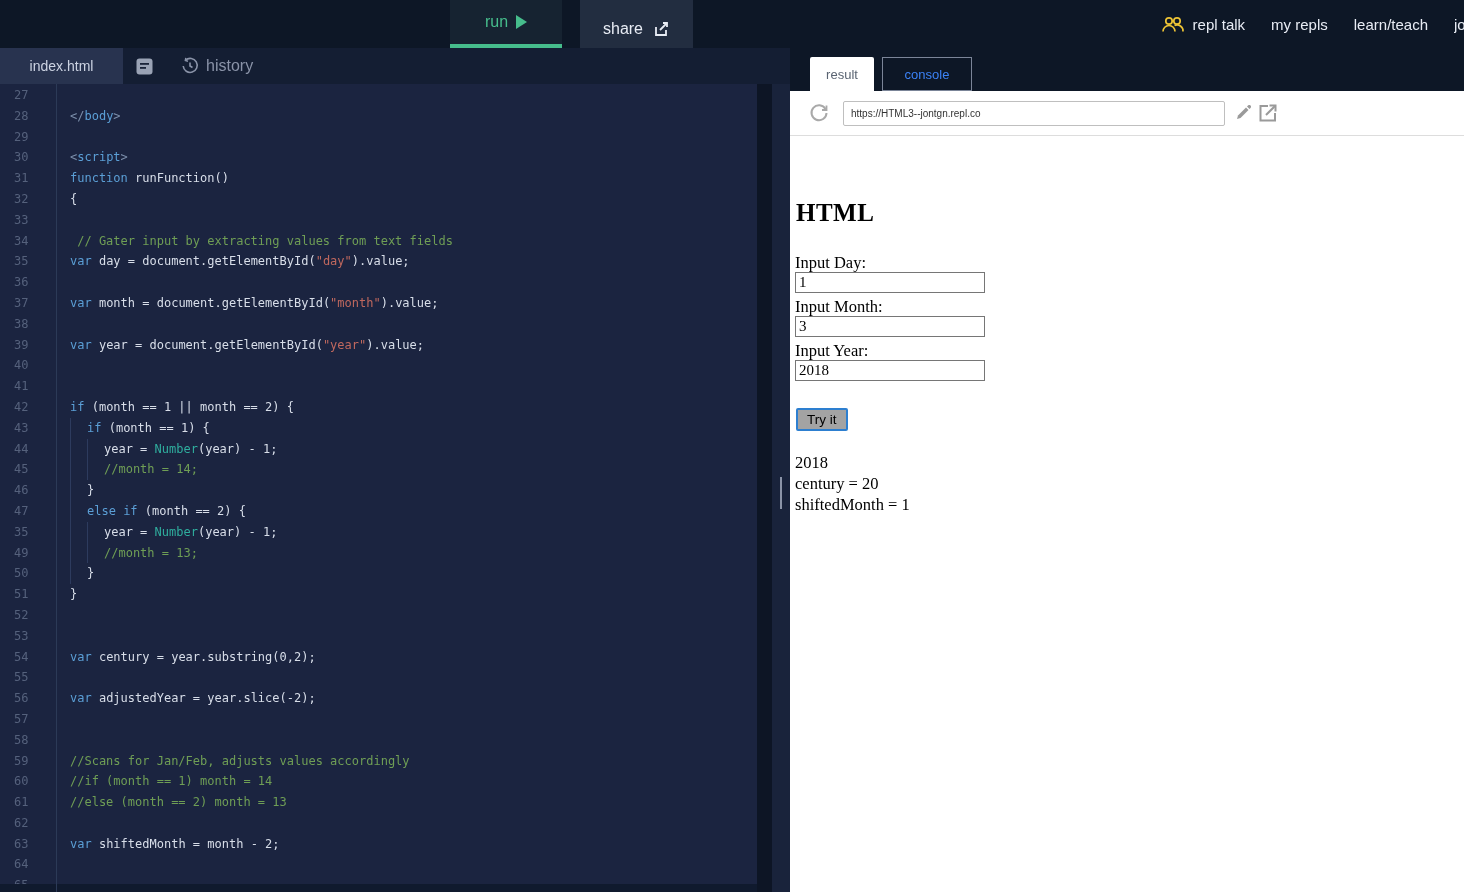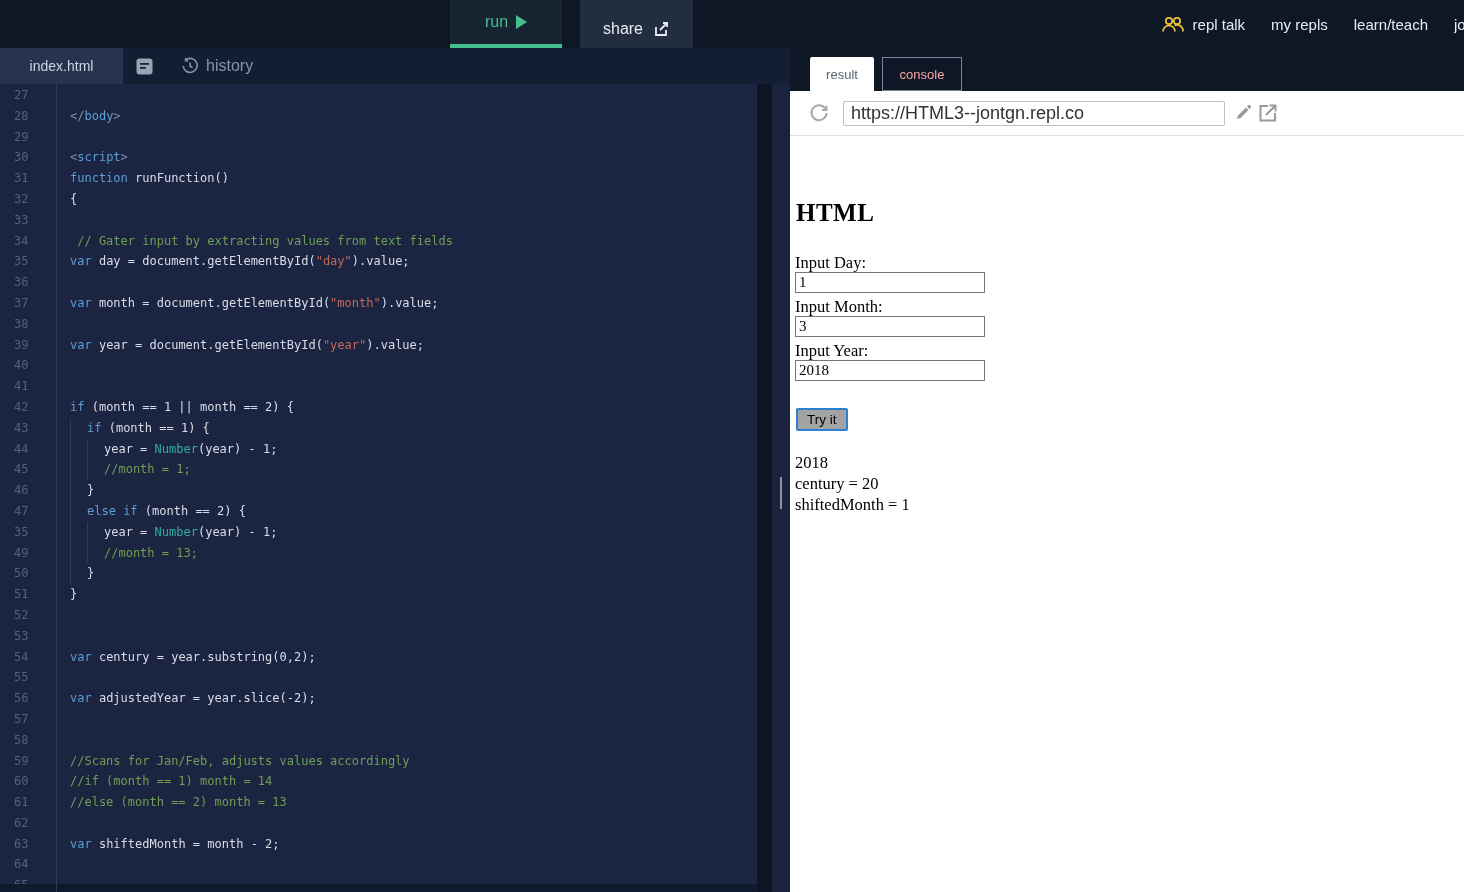--- a/index.html
+++ b/index.html
@@ -42,28 +42,28 @@
   .vscroll-track { position:absolute; left:757px; top:36px; width:15px; height:808px; background:#0d1525; }
   .resizer { position:absolute; left:772px; top:36px; width:18px; height:808px; background:#19233b; }
   .resize-handle { position:absolute; left:8px; top:393px; width:2px; height:32px; background:#8b94a8; }
 
   
   .right-pane { position:absolute; left:790px; top:48px; width:674px; height:844px; background:#ffffff; }
   .preview-header { position:absolute; left:0; top:0; width:674px; height:43px; background:#0d1726; }
   .tab-result { position:absolute; left:20px; top:9px; width:64px; height:34px; background:#ffffff;
                 color:#5a6472; font-size:13px; display:flex; align-items:center; justify-content:center;
                 border-radius:2px 2px 0 0; cursor:pointer; }
-  .tab-console { position:absolute; left:92px; top:9px; width:80px; height:34px; background:transparent;
-                 border:1px solid #7b8598; color:#fca5a5; font-size:13px;
+  .tab-console { position:absolute; left:92px; top:9px; width:90px; height:34px; background:transparent;
+                 border:1px solid #7b8598; color:#3b82f6; font-size:13px;
                  display:flex; align-items:center; justify-content:center; cursor:pointer; }
   .url-row { position:absolute; left:0; top:43px; width:674px; height:45px; background:#ffffff;
              border-bottom:1px solid #dddddd; }
   .refresh-btn { position:absolute; left:19px; top:12px; cursor:pointer; }
   .url-input { position:absolute; left:53px; top:10px; width:382px; height:25px; border:1px solid #bfbfbf;
-               border-radius:2px; font-size:18px; color:#333; padding:0 7px; font-family:"Liberation Sans", sans-serif; }
+               border-radius:2px; font-size:10px; color:#333; padding:0 7px; font-family:"Liberation Sans", sans-serif; }
   .pencil-btn { position:absolute; left:445px; top:14px; cursor:pointer; }
   .ext-btn { position:absolute; left:468px; top:12px; cursor:pointer; }
 
   .page-content { position:absolute; left:0; top:89px; width:674px; height:755px; background:#ffffff;
                   font-family:"Liberation Serif", serif; color:#000; padding-left:5px; overflow:hidden;margin-top:40px; }
   .page-title { margin:22px 0 0 1px; font-size:25px; font-weight:bold; letter-spacing:0.5px; }
   .form-fields { margin-top:26px; }
   .field-label { font-size:16.5px; height:18px; margin-bottom:1px; }
   .field-input { display:block; width:190px; height:21px; border:1px solid #767676; font-family:"Liberation Serif", serif;
                  font-size:15px; padding:0 3px; margin-bottom:4px; background:#fff; }
@@ -155,21 +155,21 @@
           <div class="cl"><span class="ln">35</span><span class="lc"><span class="kw">var</span><span class="pl"> day = document.getElementById(</span><span class="st">"day"</span><span class="pl">).value;</span></span></div>
           <div class="cl"><span class="ln">36</span><span class="lc"></span></div>
           <div class="cl"><span class="ln">37</span><span class="lc"><span class="kw">var</span><span class="pl"> month = document.getElementById(</span><span class="st">"month"</span><span class="pl">).value;</span></span></div>
           <div class="cl"><span class="ln">38</span><span class="lc"></span></div>
           <div class="cl"><span class="ln">39</span><span class="lc"><span class="kw">var</span><span class="pl"> year = document.getElementById(</span><span class="st">"year"</span><span class="pl">).value;</span></span></div>
           <div class="cl"><span class="ln">40</span><span class="lc"></span></div>
           <div class="cl"><span class="ln">41</span><span class="lc"></span></div>
           <div class="cl"><span class="ln">42</span><span class="lc"><span class="kw">if</span><span class="pl"> (month == 1 || month == 2) {</span></span></div>
           <div class="cl"><span class="ln">43</span><span class="lc"><span class="ig"></span><span class="kw">if</span><span class="pl"> (month == 1) {</span></span></div>
           <div class="cl"><span class="ln">44</span><span class="lc"><span class="ig"></span><span class="ig"></span><span class="pl">year = </span><span class="fn">Number</span><span class="pl">(year) - 1;</span></span></div>
-          <div class="cl"><span class="ln">45</span><span class="lc"><span class="ig"></span><span class="ig"></span><span class="cm">//month = 1;</span></span></div>
+          <div class="cl"><span class="ln">45</span><span class="lc"><span class="ig"></span><span class="ig"></span><span class="cm">//month = 14;</span></span></div>
           <div class="cl"><span class="ln">46</span><span class="lc"><span class="ig"></span><span class="pl">}</span></span></div>
           <div class="cl"><span class="ln">47</span><span class="lc"><span class="ig"></span><span class="kw">else</span><span class="pl"> </span><span class="kw">if</span><span class="pl"> (month == 2) {</span></span></div>
           <div class="cl"><span class="ln">35</span><span class="lc"><span class="ig"></span><span class="ig"></span><span class="pl">year = </span><span class="fn">Number</span><span class="pl">(year) - 1;</span></span></div>
           <div class="cl"><span class="ln">49</span><span class="lc"><span class="ig"></span><span class="ig"></span><span class="cm">//month = 13;</span></span></div>
           <div class="cl"><span class="ln">50</span><span class="lc"><span class="ig"></span><span class="pl">}</span></span></div>
           <div class="cl"><span class="ln">51</span><span class="lc"><span class="pl">}</span></span></div>
           <div class="cl"><span class="ln">52</span><span class="lc"></span></div>
           <div class="cl"><span class="ln">53</span><span class="lc"></span></div>
           <div class="cl"><span class="ln">54</span><span class="lc"><span class="kw">var</span><span class="pl"> century = year.substring(0,2);</span></span></div>
           <div class="cl"><span class="ln">55</span><span class="lc"></span></div>

